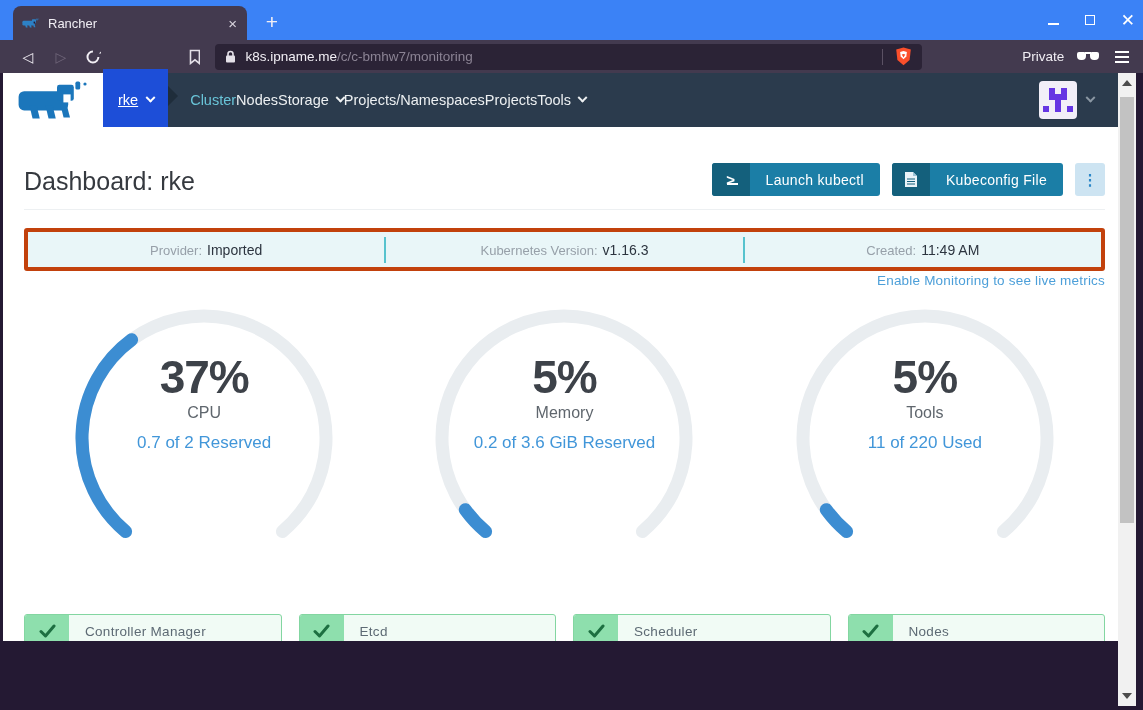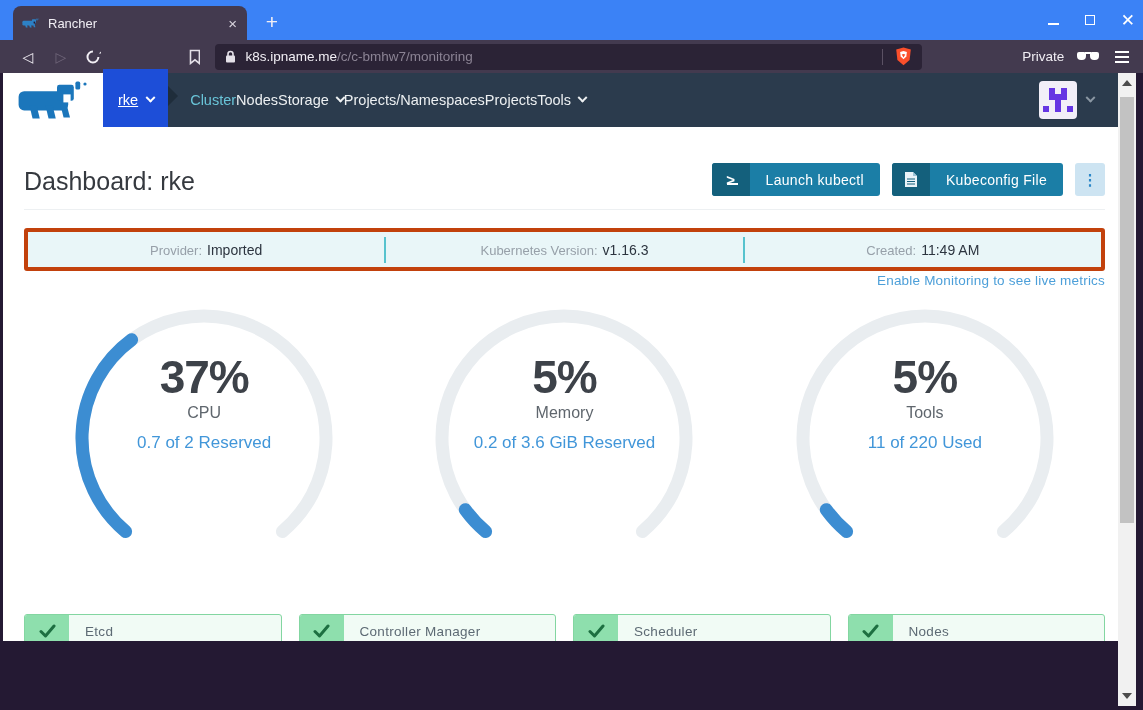--- a/index.html
+++ b/index.html
@@ -306,29 +306,29 @@
   </div>
       </div>
 
     <div class="statusrow" id="statusrow">
         <div class="statusbox">
     <span class="status-ico">
       <svg width="17" height="14" viewBox="0 0 17 14">
               <path d="M2 7.5 L6.5 12 L15 2" fill="none" stroke="#1d6f41" stroke-width="3" stroke-linecap="round" stroke-linejoin="round"></path>
             </svg>
     </span>
-    <span class="status-label">Etcd</span>
+    <span class="status-label">Controller Manager</span>
   </div>
         <div class="statusbox">
     <span class="status-ico">
       <svg width="17" height="14" viewBox="0 0 17 14">
               <path d="M2 7.5 L6.5 12 L15 2" fill="none" stroke="#1d6f41" stroke-width="3" stroke-linecap="round" stroke-linejoin="round"></path>
             </svg>
     </span>
-    <span class="status-label">Controller Manager</span>
+    <span class="status-label">Etcd</span>
   </div>
         <div class="statusbox">
     <span class="status-ico">
       <svg width="17" height="14" viewBox="0 0 17 14">
               <path d="M2 7.5 L6.5 12 L15 2" fill="none" stroke="#1d6f41" stroke-width="3" stroke-linecap="round" stroke-linejoin="round"></path>
             </svg>
     </span>
     <span class="status-label">Scheduler</span>
   </div>
         <div class="statusbox">

